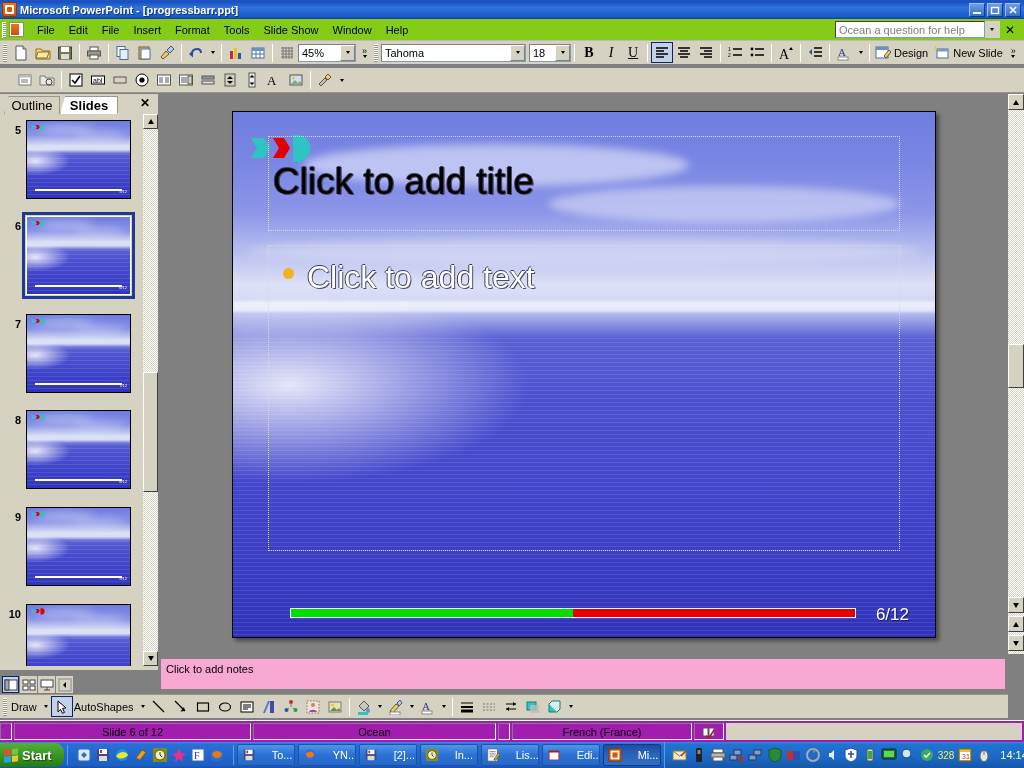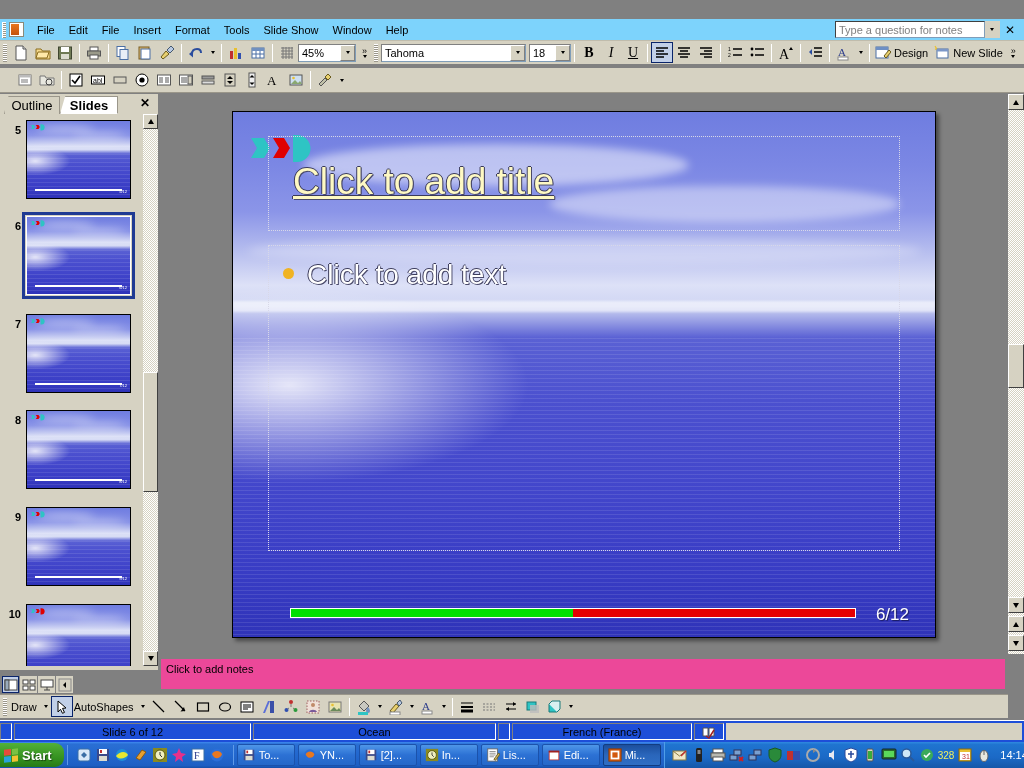--- a/index.html
+++ b/index.html
@@ -43,21 +43,21 @@
     width:16px; height:14px;
     background: linear-gradient(to bottom,#6d9ce8,#3a6fc8);
     border:1px solid #0c3c96; border-top-color:#9cc0f0; border-left-color:#9cc0f0;
     display:flex; align-items:center; justify-content:center;
     color:#fff; font-size:9px; line-height:1; font-family:"Liberation Sans",sans-serif;
   }
 
   
   .menubar {
     position:absolute; left:0; top:19px; width:1024px; height:22px;
-    background:#7dd3fc; display:flex; align-items:center;
+    background:#84cc16; display:flex; align-items:center;
     border-bottom:1px solid #c0bcac;
   }
   .menu-grip { width:4px; height:16px; margin:0 3px 0 2px;
     background: repeating-linear-gradient(to bottom,#fff 0 1px,#9a968a 1px 2px);
     border-left:1px solid #fff; }
   .doc-icon {
     width:15px;height:15px;margin-right:6px;flex:none;position:relative;
     background:#fff;border:1px solid #8a8a7a;
   }
   .doc-icon:after{content:"";position:absolute;left:1px;top:1px;width:8px;height:11px;
@@ -198,27 +198,26 @@
     border:1px solid #000;
     box-shadow: 3px 3px 4px rgba(0,0,0,.45);
     overflow:hidden;
   }
   .ph {
     position:absolute; border:1px dotted #d8d8e8;
   }
   .ph-title { left:35px; top:24px; width:632px; height:95px; }
   .ph-body  { left:35px; top:133px; width:632px; height:306px; }
   .title-text {
-    position:absolute; left:24px; top:24px; font-size:37px; color:#fef9c3;
+    position:absolute; left:4px; top:24px; font-size:37px; color:#000000;
     font-family:"Liberation Sans", sans-serif; white-space:nowrap;
     text-shadow: 1px 1px 0 #4a4a6a, -1px 0 0 #3a3a5a, 0 -1px 0 #3a3a5a, 1px 0 0 #3a3a5a;
-    text-decoration: underline;
   }
   .body-text {
-    position:absolute; left:38px; top:13px; font-size:28px; color:#fff;
+    position:absolute; left:38px; top:13px; font-size:32px; color:#fff;
     white-space:nowrap;
     text-shadow: 1px 1px 0 #4a4a6a, -1px 0 0 #3a3a5a, 0 -1px 0 #3a3a5a;
   }
   .bullet-dot {
     position:absolute; left:14px; top:22px; width:11px; height:11px;
     border-radius:50%; background:#f0b323;
   }
   .deco {
     position:absolute; left:18px; top:22px; display:flex; align-items:center;
   }
@@ -240,35 +239,35 @@
   }
   .rsb-btn { position:absolute; left:0; width:16px; height:16px; background:#d6d2c2;
     border:1px solid #fff;border-right-color:#404040;border-bottom-color:#404040;
     display:flex;align-items:center;justify-content:center; }
   .rsb-thumb { position:absolute; left:0; width:16px; background:#d6d2c2;
     border:1px solid #fff;border-right-color:#404040;border-bottom-color:#404040; }
 
   
   .notes {
     position:absolute; left:160px; top:658px; width:846px; height:32px;
-    background:#ec4899; border:1px solid #808080;
+    background:#f9a8d4; border:1px solid #808080;
     font-size:11px; color:#000; padding:4px 5px;
   }
 
   
   .drawbar {
     position:absolute; left:0; top:694px; width:1008px; height:24px;
     background:#d6d2c2; display:flex; align-items:center;
     border-top:1px solid #9a968a;
   }
 
   
   .statusbar {
     position:absolute; left:0; top:720px; width:1024px; height:22px;
-    background:#1d4ed8; display:flex; align-items:center;
+    background:#a21caf; display:flex; align-items:center;
     border-top:1px solid #fff;
   }
   .st-cell {
     height:17px; border:1px solid #9a968a; border-top-color:#808080; border-left-color:#808080;
     border-right-color:#fff; border-bottom-color:#fff;
     display:flex;align-items:center;justify-content:center; font-size:11px; color:#000;
     margin-right:2px;
   }
 
   
@@ -287,55 +286,76 @@
   }
   .flag { width:14px;height:13px;display:grid;grid-template-columns:1fr 1fr;grid-template-rows:1fr 1fr;gap:1px;
     transform:skewY(-6deg); }
   .flag i{display:block;}
   .qlaunch { display:flex;align-items:center;gap:3px;padding:0 5px; }
   .tb-sep { width:1px;height:20px;background:#1a4fa0;border-right:1px solid #5f9ae8;margin:0 3px; }
   .taskbtn {
     height:22px; min-width:58px; max-width:62px; margin-right:3px; padding:0 4px;
     background: linear-gradient(to bottom,#4f96e8,#2c71d4 50%,#2568c9);
     border:1px solid #1b52ab; border-radius:2px;
-    display:flex;align-items:center;gap:3px;
+    display:flex;align-items:center;gap:16px;
     color:#fff;font-size:11px; overflow:hidden; white-space:nowrap;
   }
   .taskbtn.active { background: linear-gradient(to bottom,#1c4f9e,#2a66bb 50%,#2f6ec4); border-color:#123c80; }
   .tray {
     margin-left:auto; height:26px; padding:0 5px 0 7px;
     background: linear-gradient(to bottom,#2f8ae0 0%,#1f74d0 10%,#1b69c6 60%,#1657a8 100%);
     border-left:1px solid #4f9ee8;
     display:flex;align-items:center;gap:3px;
     color:#fff;font-size:11px;
   }
   .clock { margin-left:5px; color:#fff; font-size:11px; }
   .ico { width:16px;height:16px;flex:none;display:block; }
   .ico14 { width:14px;height:14px;flex:none;display:block; }
 </style>
 </head>
 <body>
 
 <div id="app">
 
+  <div class="titlebar">
+    <div class="tb-icon"></div>
+    <span class="tb-title">Microsoft PowerPoint - [progressbarr.ppt]</span>
+    <div class="tb-btns">
+      <div class="tb-btn">
+        <svg class="ico14" viewBox="0 0 14 14">
+            <rect x="3" y="9" width="8" height="2" fill="#fff"></rect>
+          </svg>
+      </div>
+      <div class="tb-btn">
+        <svg class="ico14" viewBox="0 0 14 14">
+            <rect x="3.5" y="4.5" width="7" height="6" fill="none" stroke="#fff" stroke-width="1.4"></rect>
+          </svg>
+      </div>
+      <div class="tb-btn">
+        <svg class="ico14" viewBox="0 0 14 14">
+            <path d="M4 4 L10 10 M10 4 L4 10" stroke="#fff" stroke-width="1.6"></path>
+          </svg>
+      </div>
+    </div>
+  </div>
 
   <div class="menubar">
     <div class="menu-grip"></div>
     <div class="doc-icon"></div>
     <div class="menu-item">File</div>
     <div class="menu-item">Edit</div>
     <div class="menu-item">File</div>
     <div class="menu-item">Insert</div>
     <div class="menu-item">Format</div>
     <div class="menu-item">Tools</div>
     <div class="menu-item">Slide Show</div>
     <div class="menu-item">Window</div>
     <div class="menu-item">Help</div>
     <div class="help-box">
-      <div class="help-input">Type a question for notes</div>
+      <div class="help-input">Ocean a question for help</div>
       <div class="help-drop">
           <span class="tri-s"></span>
         </div>
       <div class="help-x">✕</div>
     </div>
   </div>
 
   <div class="toolbar row1">
     <div class="tgrip"></div>
     <div class="tbtn">

